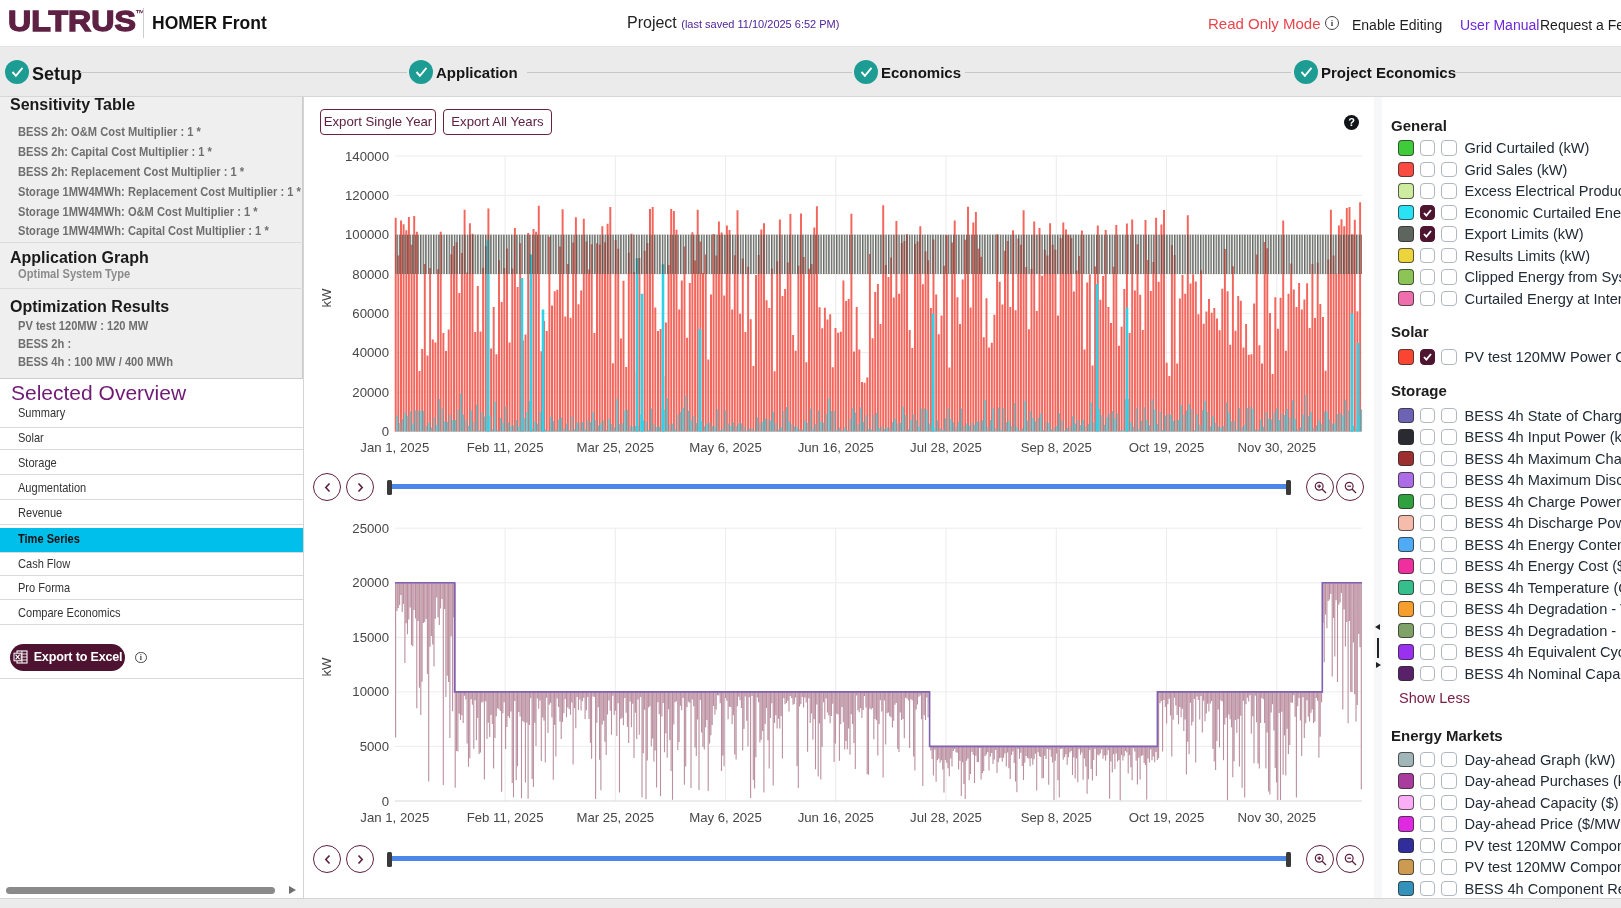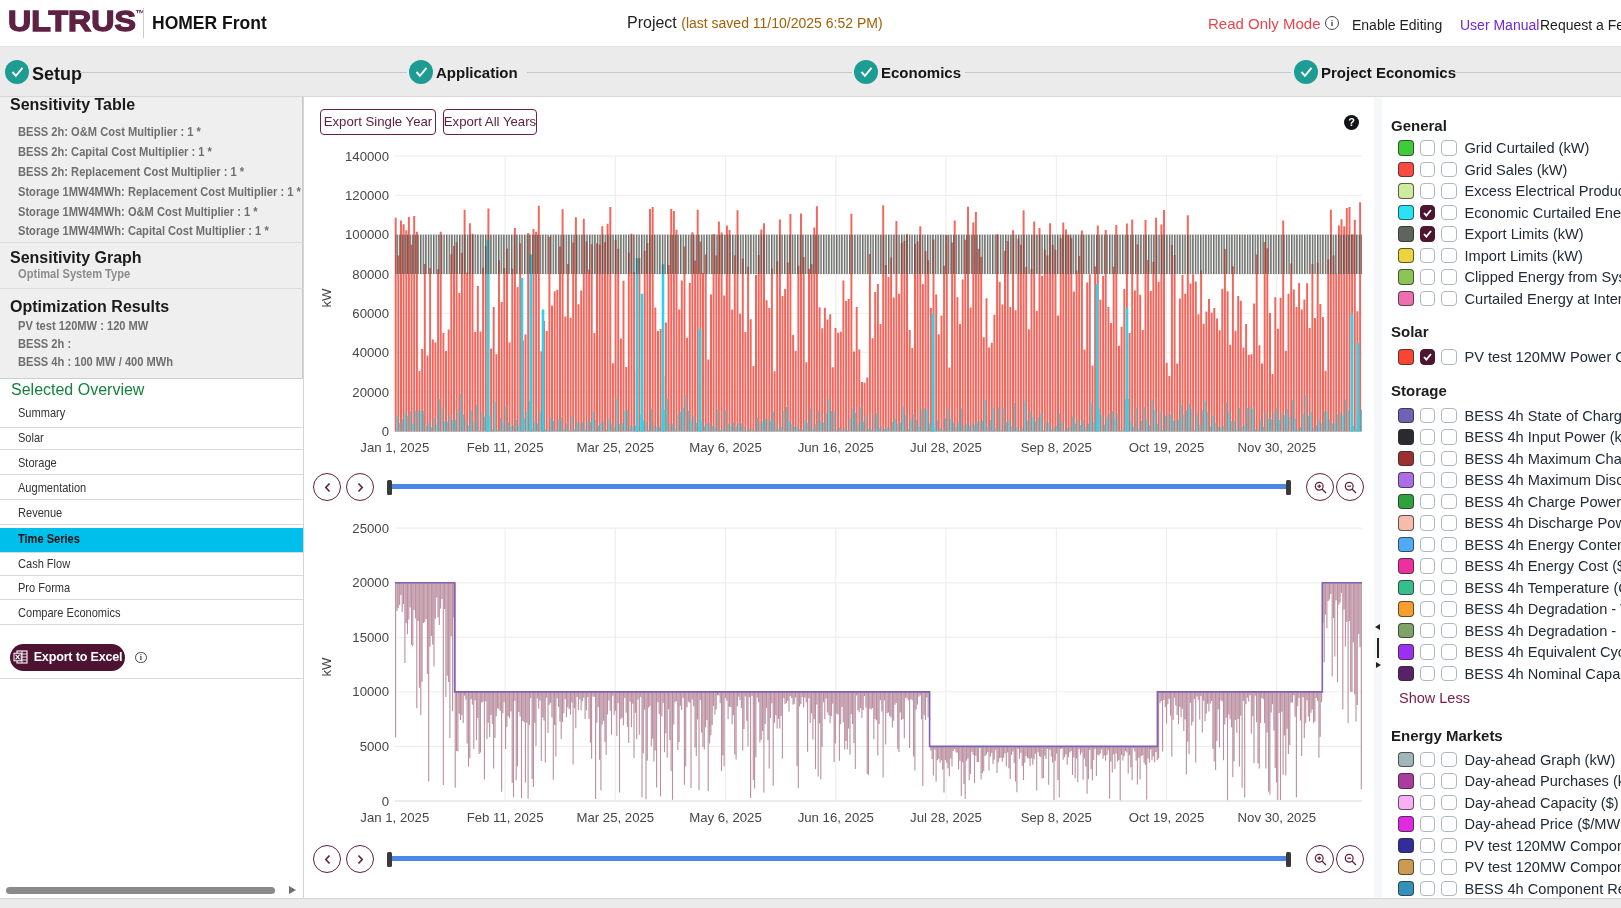--- a/index.html
+++ b/index.html
@@ -31,21 +31,21 @@
   border-radius:50%;color:#444;font-size:9px;text-align:center;line-height:11px}
 .info-i:before {content:"i";font-family:"Liberation Serif",serif;font-weight:bold}
 </style></head>
 <body>
 
 <div class="abs" style="left:0;top:0;width:1621px;height:47px;background:#fff;border-bottom:1px solid #e4e4e4"></div>
 <div class="abs" style="left:8px;top:7px;font-size:30px;line-height:27px;font-weight:bold;color:#5e2143;-webkit-text-stroke:1.4px #5e2143;transform:scaleX(1.07);transform-origin:left top">ULTRUS</div>
 <div class="abs" style="left:135px;top:8px;font-size:10px;font-weight:bold;color:#5e2143">™</div>
 <div class="abs" style="left:143px;top:8px;width:1px;height:30px;background:#ccc"></div>
 <div class="abs" style="left:152px;top:13px;font-size:17.5px;font-weight:bold;color:#121212">HOMER Front</div>
-<div class="abs" style="left:627px;top:14px;font-size:16px;color:#222">Project <span style="font-size:14px;color:#a16207">(last saved 11/10/2025 6:52 PM)</span></div>
+<div class="abs" style="left:627px;top:14px;font-size:16px;color:#222">Project <span style="font-size:11px;color:#4c1d95">(last saved 11/10/2025 6:52 PM)</span></div>
 <div class="abs" style="left:1208px;top:15px;font-size:15px;color:#e8444c">Read Only Mode</div>
 <div class="abs info-i" style="left:1325px;top:16px;width:14px;height:14px;line-height:12px"></div>
 <div class="abs" style="left:1352px;top:16.5px;font-size:14px;color:#1d1d1d">Enable Editing</div>
 <div class="abs" style="left:1460px;top:16.5px;font-size:14px;color:#6d28d9">User Manual</div>
 <div class="abs" style="left:1540px;top:16.5px;font-size:14px;color:#1d1d1d;white-space:nowrap">Request a Feature</div>
 
 <div class="abs" style="left:0;top:47px;width:1621px;height:50px;background:#ebebeb;border-bottom:1px solid #d7d7d7"></div>
 <div class="abs" style="left:5px;top:60px;width:24px;height:24px;border-radius:50%;background:#1d9c93"></div>
 <svg class="abs" style="left:10.5px;top:66px" width="13" height="12" viewBox="0 0 13 12">
     <path d="M1.5 6l3.4 3.8L11.5 1.8" stroke="#fff" stroke-width="1.9" fill="none"></path>
@@ -77,27 +77,27 @@
 <div class="abs" style="left:0;top:241.5px;width:303px;height:1px;background:#dcdcdc"></div>
 <div class="abs" style="left:0;top:287.5px;width:303px;height:1px;background:#dcdcdc"></div>
 <div class="abs" style="left:0;top:377.5px;width:303px;height:1px;background:#ccc"></div>
 <div class="shead" style="top:96px">Sensitivity Table</div>
 <div class="sitem" style="top:124px">BESS 2h: O&amp;M Cost Multiplier : 1 *</div>
 <div class="sitem" style="top:144px">BESS 2h: Capital Cost Multiplier : 1 *</div>
 <div class="sitem" style="top:163.5px">BESS 2h: Replacement Cost Multiplier : 1 *</div>
 <div class="sitem" style="top:184px">Storage 1MW4MWh: Replacement Cost Multiplier : 1 *</div>
 <div class="sitem" style="top:203.5px">Storage 1MW4MWh: O&amp;M Cost Multiplier : 1 *</div>
 <div class="sitem" style="top:223px">Storage 1MW4MWh: Capital Cost Multiplier : 1 *</div>
-<div class="shead" style="top:249px">Sensitivity Graph</div>
+<div class="shead" style="top:249px">Application Graph</div>
 <div class="sitem" style="top:266px;color:#8b8b8b">Optimal System Type</div>
 <div class="shead" style="top:297.5px">Optimization Results</div>
 <div class="sitem" style="top:317.5px">PV test 120MW : <b>120</b> MW</div>
 <div class="sitem" style="top:336px">BESS 2h :</div>
 <div class="sitem" style="top:354.4px">BESS 4h : <b>100</b> MW / <b>400</b> MWh</div>
-<div class="abs" style="left:11px;top:381px;font-size:16px;color:#15803d">Selected Overview</div>
+<div class="abs" style="left:11px;top:381px;font-size:21px;color:#701a75">Selected Overview</div>
 <div class="mitem" style="top:405px">Summary</div>
 <div class="mitem" style="top:430px">Solar</div>
 <div class="mitem" style="top:454.8px">Storage</div>
 <div class="mitem" style="top:479.8px">Augmentation</div>
 <div class="mitem" style="top:504.8px">Revenue</div>
 <div class="abs" style="left:0;top:528px;width:303px;height:23.6px;background:#00bfea"></div>
 <div class="mitem" style="top:530.8px;font-weight:bold;color:#111">Time Series</div>
 <div class="mitem" style="top:555.8px">Cash Flow</div>
 <div class="mitem" style="top:580.4px">Pro Forma</div>
 <div class="mitem" style="top:605.1px">Compare Economics</div>
@@ -197,21 +197,21 @@
     <text x="422.5" y="316.5" text-anchor="middle" class="ax">May 6, 2025</text>
     <text x="532.8" y="316.5" text-anchor="middle" class="ax">Jun 16, 2025</text>
     <text x="643" y="316.5" text-anchor="middle" class="ax">Jul 28, 2025</text>
     <text x="753.3" y="316.5" text-anchor="middle" class="ax">Sep 8, 2025</text>
     <text x="863.5" y="316.5" text-anchor="middle" class="ax">Oct 19, 2025</text>
     <text x="973.8" y="316.5" text-anchor="middle" class="ax">Nov 30, 2025</text>
 <text x="28" y="162" class="ax" transform="rotate(-90 28 162)" text-anchor="middle">kW</text>
 </svg>
 
 <div class="btn" style="left:320px;top:109px;width:116px;height:25.5px">Export Single Year</div>
-<div class="btn" style="left:443px;top:109px;width:94px;height:25.5px">Export All Years</div>
+<div class="btn" style="left:443px;top:109px;width:109px;height:25.5px">Export All Years</div>
 <div class="abs" style="left:1344px;top:115px;width:15px;height:15px;border-radius:50%;background:#101417;color:#fff;font-size:11px;font-weight:bold;text-align:center;line-height:15px">?</div>
 
 <div class="circle-btn" style="left:313px;top:473px">
     <svg width="7" height="11" viewBox="0 0 7 11">
       <path d="M5.5 1.5L1.8 5.5l3.7 4" stroke="#5e1f3f" stroke-width="1.6" fill="none"></path>
     </svg>
   </div>
 <div class="circle-btn" style="left:346px;top:473px">
     <svg width="7" height="11" viewBox="0 0 7 11">
       <path d="M1.5 1.5l3.7 4-3.7 4" stroke="#5e1f3f" stroke-width="1.6" fill="none"></path>
@@ -305,21 +305,21 @@
           <path d="M1 4l2.4 2.6L8 1" stroke="#fff" stroke-width="1.8" fill="none"></path>
         </svg>
       </span>
       <span class="cb"></span>
       <span class="ltxt">Export Limits (kW)</span>
     </div>
     <div class="lrow" style="top:147.9px">
       <span class="sw" style="background:#ecd43d"></span>
       <span class="cb"></span>
       <span class="cb"></span>
-      <span class="ltxt">Import Limits (kW)</span>
+      <span class="ltxt">Results Limits (kW)</span>
     </div>
     <div class="lrow" style="top:169.4px">
       <span class="sw" style="background:#8cc556"></span>
       <span class="cb"></span>
       <span class="cb"></span>
       <span class="ltxt">Clipped Energy from System Conv</span>
     </div>
     <div class="lrow" style="top:190.9px">
       <span class="sw" style="background:#ef6fae"></span>
       <span class="cb"></span>

